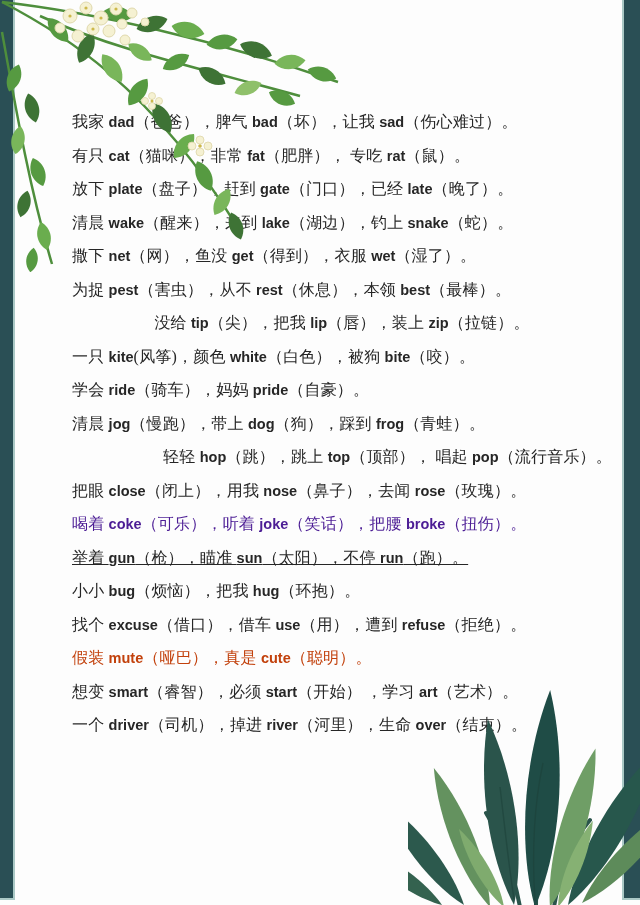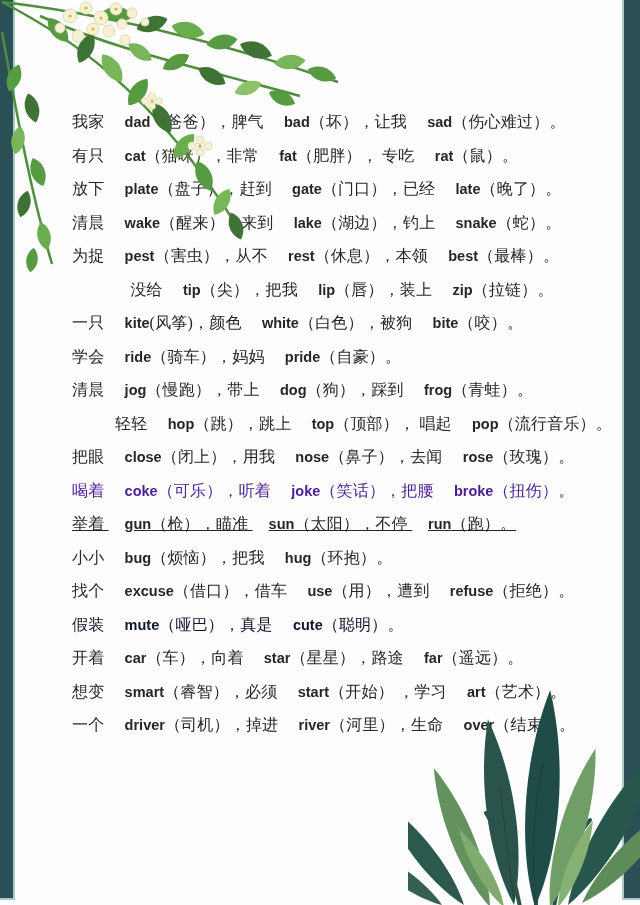--- a/index.html
+++ b/index.html
@@ -31,52 +31,51 @@
     line-height:20.5px;
     color:#262626;
     letter-spacing:0.2px;
     white-space:nowrap;
   }
   .rhyme-line .en{
     font-family:"Liberation Sans","DejaVu Sans",sans-serif;
     font-weight:600;
     font-size:14.5px;
     letter-spacing:0;
-    margin-left:16px;
   }
   .foliage{position:absolute;pointer-events:none;}
   .foliage.top-left{left:0;top:0;}
   .foliage.bottom-right{left:408px;top:645px;}
 </style>
 </head>
 <body>
 
 <div class="page" style="--frame-color: #2a4f55; --frame-edge: #abc9c6;">
 
   <div class="frame-bar left"></div>
   <div class="frame-bar right"></div>
 
   <div class="lines" id="lines-container">
       <p class="rhyme-line" style="color: rgb(38, 38, 38);">我家 <span class="en">dad</span>（爸爸），脾气 <span class="en">bad</span>（坏），让我 <span class="en">sad</span>（伤心难过）。</p>
       <p class="rhyme-line" style="color: rgb(38, 38, 38);">有只 <span class="en">cat</span>（猫咪），非常 <span class="en">fat</span>（肥胖）， 专吃 <span class="en">rat</span>（鼠）。</p>
       <p class="rhyme-line" style="color: rgb(38, 38, 38);">放下 <span class="en">plate</span>（盘子），赶到 <span class="en">gate</span>（门口），已经 <span class="en">late</span>（晚了）。</p>
       <p class="rhyme-line" style="color: rgb(38, 38, 38);">清晨 <span class="en">wake</span>（醒来），来到 <span class="en">lake</span>（湖边），钓上 <span class="en">snake</span>（蛇）。</p>
+      <p class="rhyme-line" style="color: rgb(38, 38, 38);">撒下 <span class="en">net</span>（网），鱼没 <span class="en">get</span>（得到），衣服 <span class="en">wet</span>（湿了）。</p>
       <p class="rhyme-line" style="color: rgb(38, 38, 38);">为捉 <span class="en">pest</span>（害虫），从不 <span class="en">rest</span>（休息），本领 <span class="en">best</span>（最棒）。</p>
       <p class="rhyme-line" style="color: rgb(38, 38, 38); text-align: center;">没给 <span class="en">tip</span>（尖），把我 <span class="en">lip</span>（唇），装上 <span class="en">zip</span>（拉链）。</p>
       <p class="rhyme-line" style="color: rgb(38, 38, 38);">一只 <span class="en">kite</span>(风筝)，颜色 <span class="en">white</span>（白色），被狗 <span class="en">bite</span>（咬）。</p>
       <p class="rhyme-line" style="color: rgb(38, 38, 38);">学会 <span class="en">ride</span>（骑车），妈妈 <span class="en">pride</span>（自豪）。</p>
       <p class="rhyme-line" style="color: rgb(38, 38, 38);">清晨 <span class="en">jog</span>（慢跑），带上 <span class="en">dog</span>（狗），踩到 <span class="en">frog</span>（青蛙）。</p>
       <p class="rhyme-line" style="color: rgb(38, 38, 38); text-align: right;">轻轻 <span class="en">hop</span>（跳），跳上 <span class="en">top</span>（顶部）， 唱起 <span class="en">pop</span>（流行音乐）。</p>
       <p class="rhyme-line" style="color: rgb(38, 38, 38);">把眼 <span class="en">close</span>（闭上），用我 <span class="en">nose</span>（鼻子），去闻 <span class="en">rose</span>（玫瑰）。</p>
       <p class="rhyme-line" style="color: #4c1d95;">喝着 <span class="en">coke</span>（可乐），听着 <span class="en">joke</span>（笑话），把腰 <span class="en">broke</span>（扭伤）。</p>
       <p class="rhyme-line" style="color: rgb(38, 38, 38); text-decoration: underline;">举着 <span class="en">gun</span>（枪），瞄准 <span class="en">sun</span>（太阳），不停 <span class="en">run</span>（跑）。</p>
       <p class="rhyme-line" style="color: rgb(38, 38, 38);">小小 <span class="en">bug</span>（烦恼），把我 <span class="en">hug</span>（环抱）。</p>
       <p class="rhyme-line" style="color: rgb(38, 38, 38);">找个 <span class="en">excuse</span>（借口），借车 <span class="en">use</span>（用），遭到 <span class="en">refuse</span>（拒绝）。</p>
-      <p class="rhyme-line" style="color: #0f172a;">假装 <span class="en">mute</span>（哑巴），真是 <span class="en">cute</span>（聪明）。</p>
-      <p class="rhyme-line" style="color: rgb(38, 38, 38);">开着 <span class="en">car</span>（车），向着 <span class="en">star</span>（星星），路途 <span class="en">far</span>（遥远）。</p>
+      <p class="rhyme-line" style="color: #c2410c;">假装 <span class="en">mute</span>（哑巴），真是 <span class="en">cute</span>（聪明）。</p>
       <p class="rhyme-line" style="color: rgb(38, 38, 38);">想变 <span class="en">smart</span>（睿智），必须 <span class="en">start</span>（开始） ，学习 <span class="en">art</span>（艺术）。</p>
       <p class="rhyme-line" style="color: rgb(38, 38, 38);">一个 <span class="en">driver</span>（司机），掉进 <span class="en">river</span>（河里），生命 <span class="en">over</span>（结束）。</p>
     </div>
 
   <svg class="foliage top-left" width="345" height="272" viewBox="0 0 345 272">
     <defs>
       <path id="lf" d="M-13 0 C-6 -8 6 -8 13 0 C6 8 -6 8 -13 0 Z"></path>
     </defs>
 
     <g fill="none" stroke="#4e8e3c" stroke-width="2.5">

